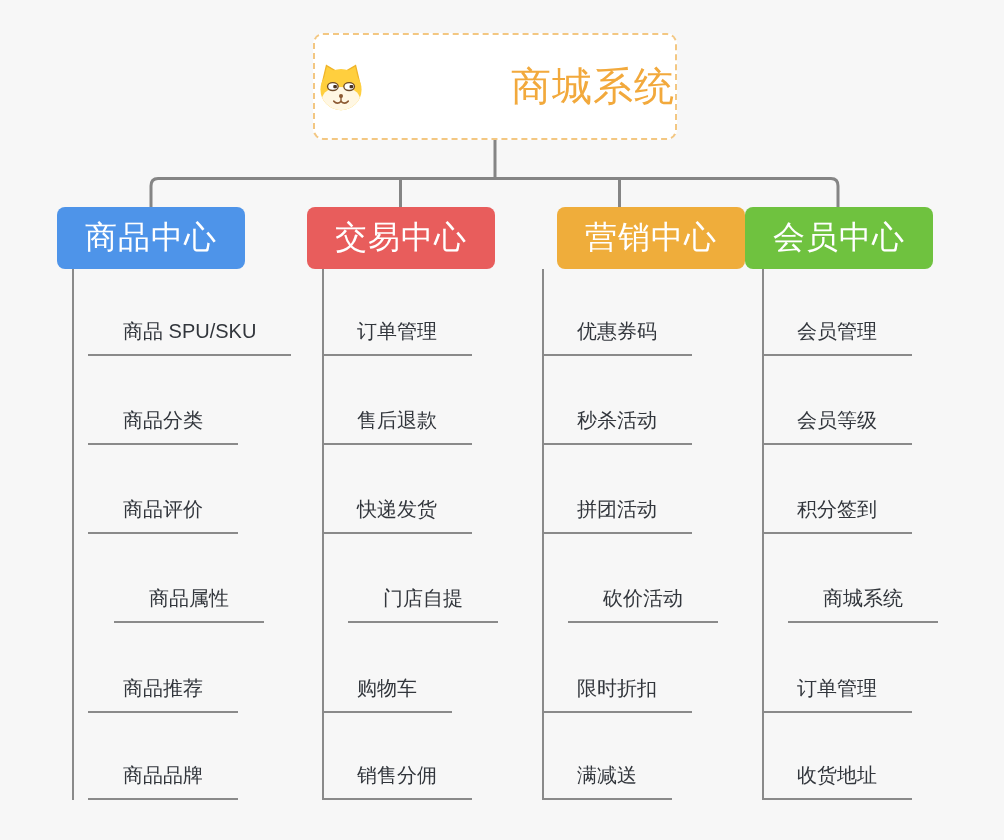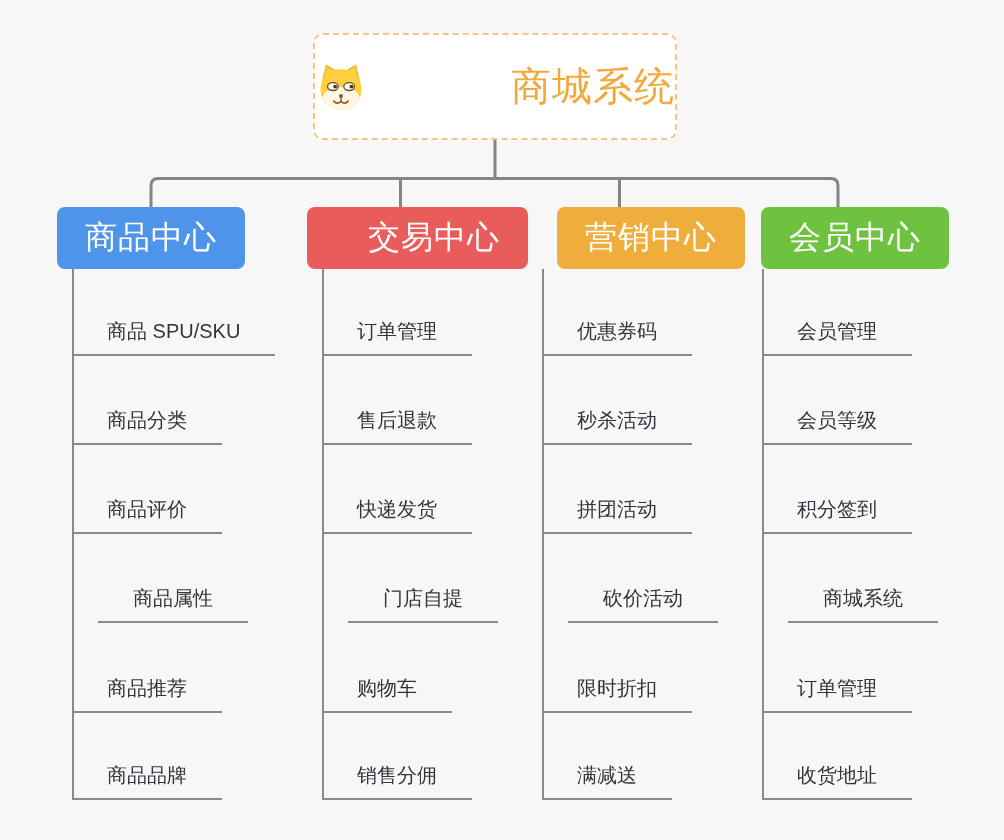--- a/index.html
+++ b/index.html
@@ -28,40 +28,40 @@
 
   
   .branch-header {
     position: absolute; top: 207px;
     width: 188px; height: 62px;
     border-radius: 8px;
     color: #ffffff; font-size: 32px;
     display: flex; align-items: center; justify-content: center;
     letter-spacing: 1px;
   }
-  .b0 { left: 57px; }  .b1 { left: 307px; padding-left: 33px; }  .b2 { left: 526px; margin-left: 31px; }  .b3 { left: 745px; margin-left: 16px; }
+  .b0 { left: 57px; }  .b1 { left: 307px; }  .b2 { left: 526px; margin-left: 31px; }  .b3 { left: 745px; }
 
   
   .branch-line {
     position: absolute; top: 269px;
     width: 2px; height: 531px;
     background: #8a8a8a;
   }
   .l0 { left: 72px; }  .l1 { left: 322px; }  .l2 { left: 542px; }  .l3 { left: 762px; }
 
   
   .item {
     position: absolute;
     padding: 0 35px 9px 35px;
     border-bottom: 2px solid #8a8a8a;
     font-size: 20px; line-height: 27px;
     color: #32363c;
     white-space: nowrap;
   }
-  .c0 { left: 72px; }  .c1 { left: 322px; }  .c2 { left: 542px; }  .c3 { left: 762px; }
+  .c0 { left: 88px; }  .c1 { left: 322px; }  .c2 { left: 542px; }  .c3 { left: 762px; }
   .r0 { top: 318px; }  .r1 { top: 407px; }  .r2 { top: 496px; }
   .r3 { top: 585px; margin-left: 26px; }  .r4 { top: 675px; text-align: center; }  .r5 { top: 762px; }
 </style>
 </head>
 <body>
 
 <div class="canvas">
 
   <svg class="connectors" width="1004" height="840">
     <path d="M495,140 L495,178" style="stroke: rgb(133, 133, 133);"></path>

